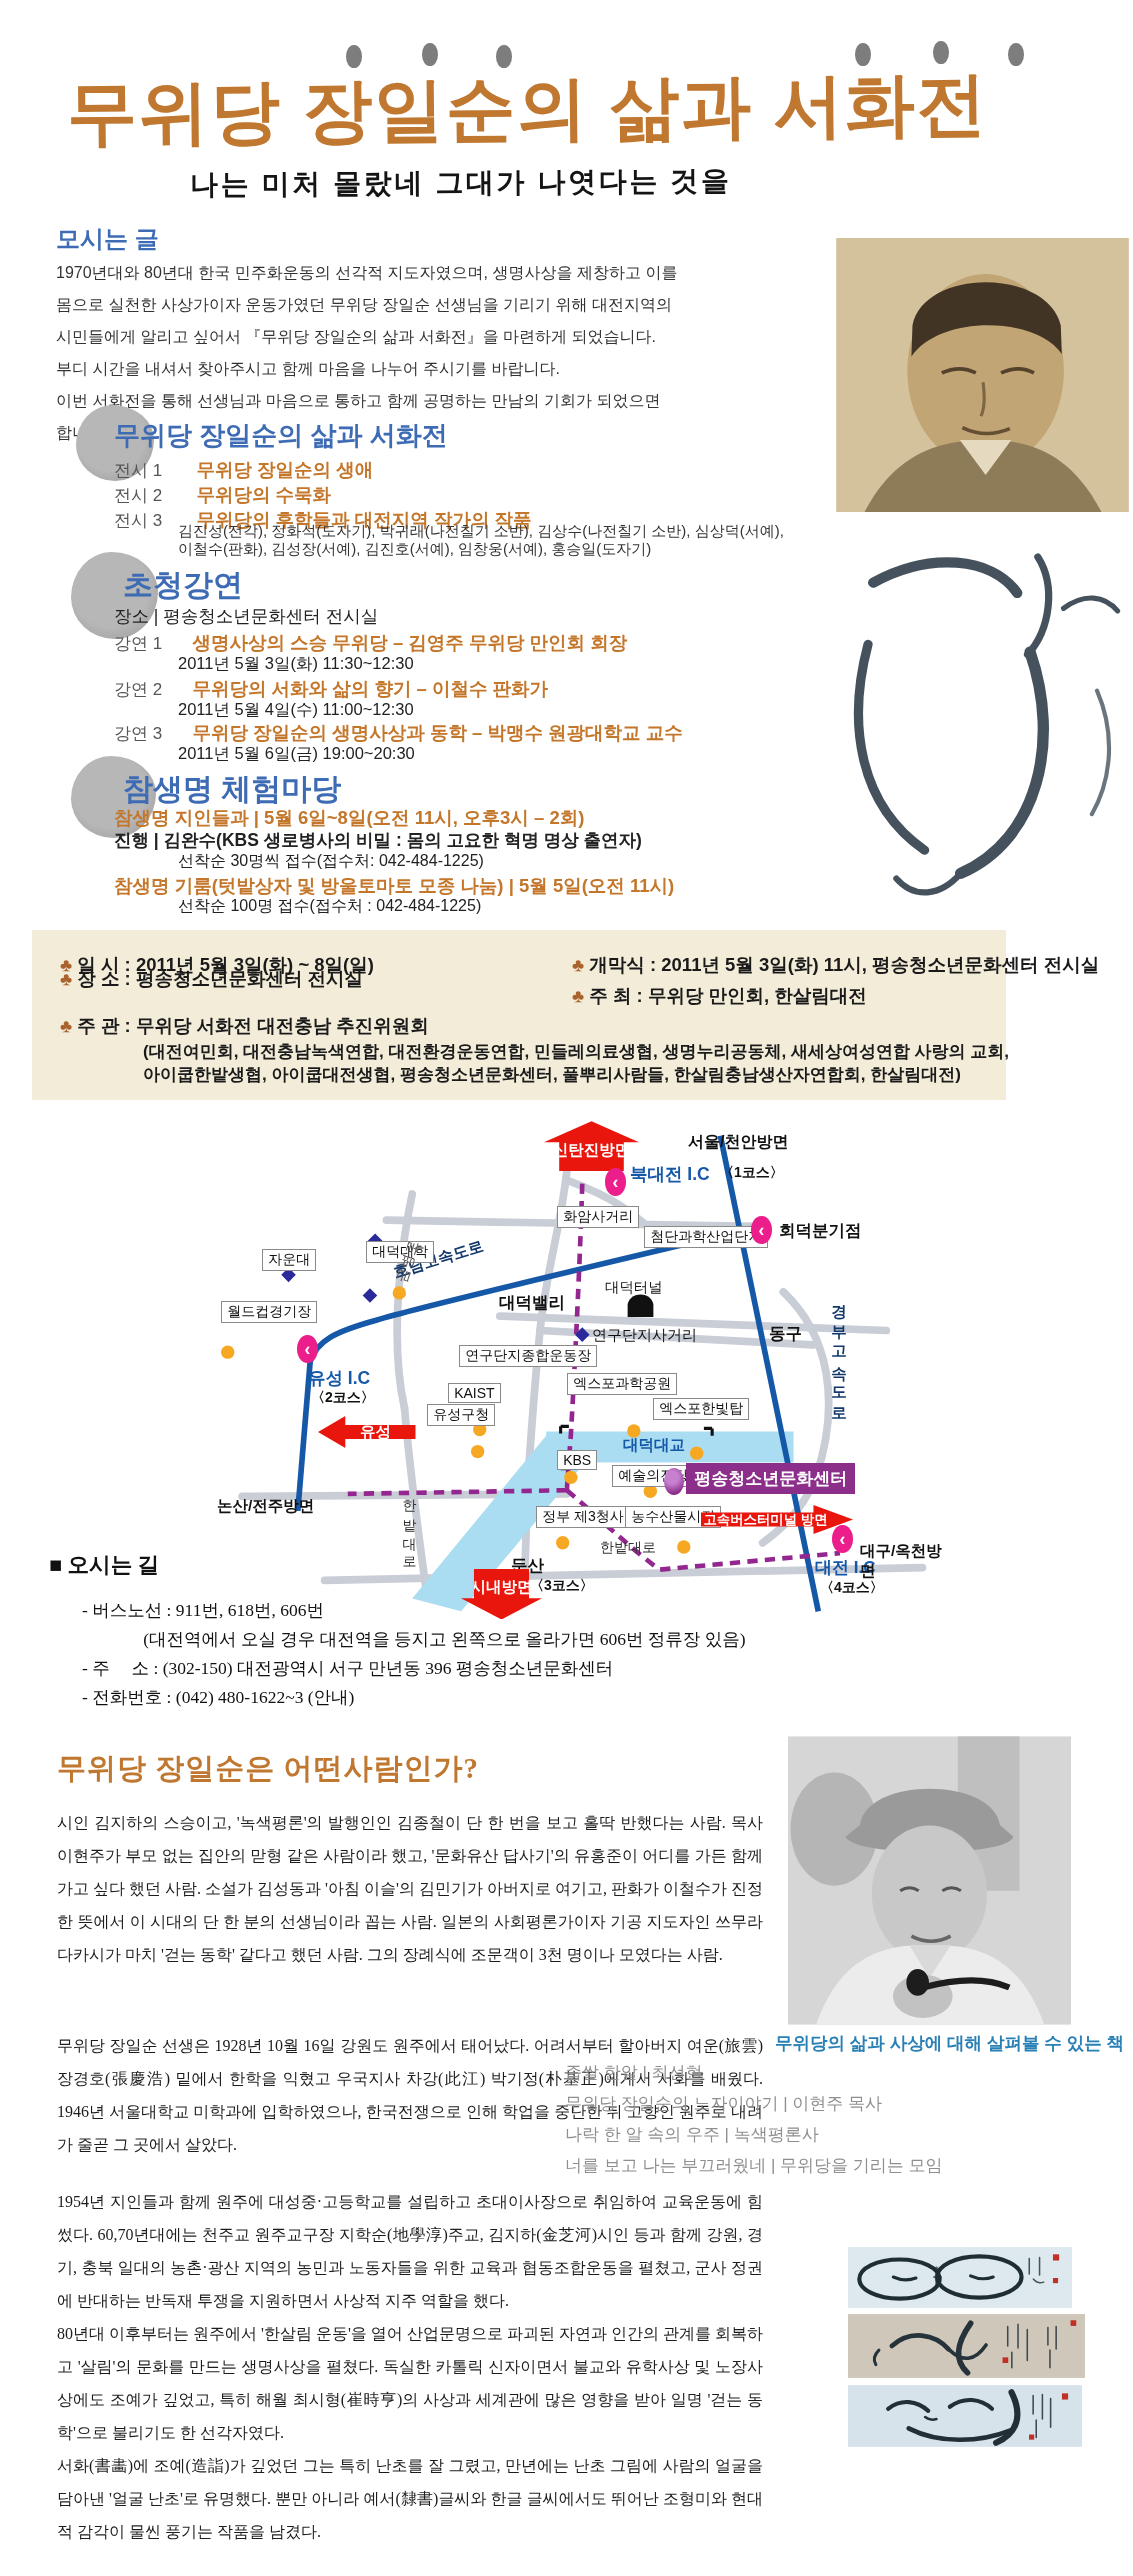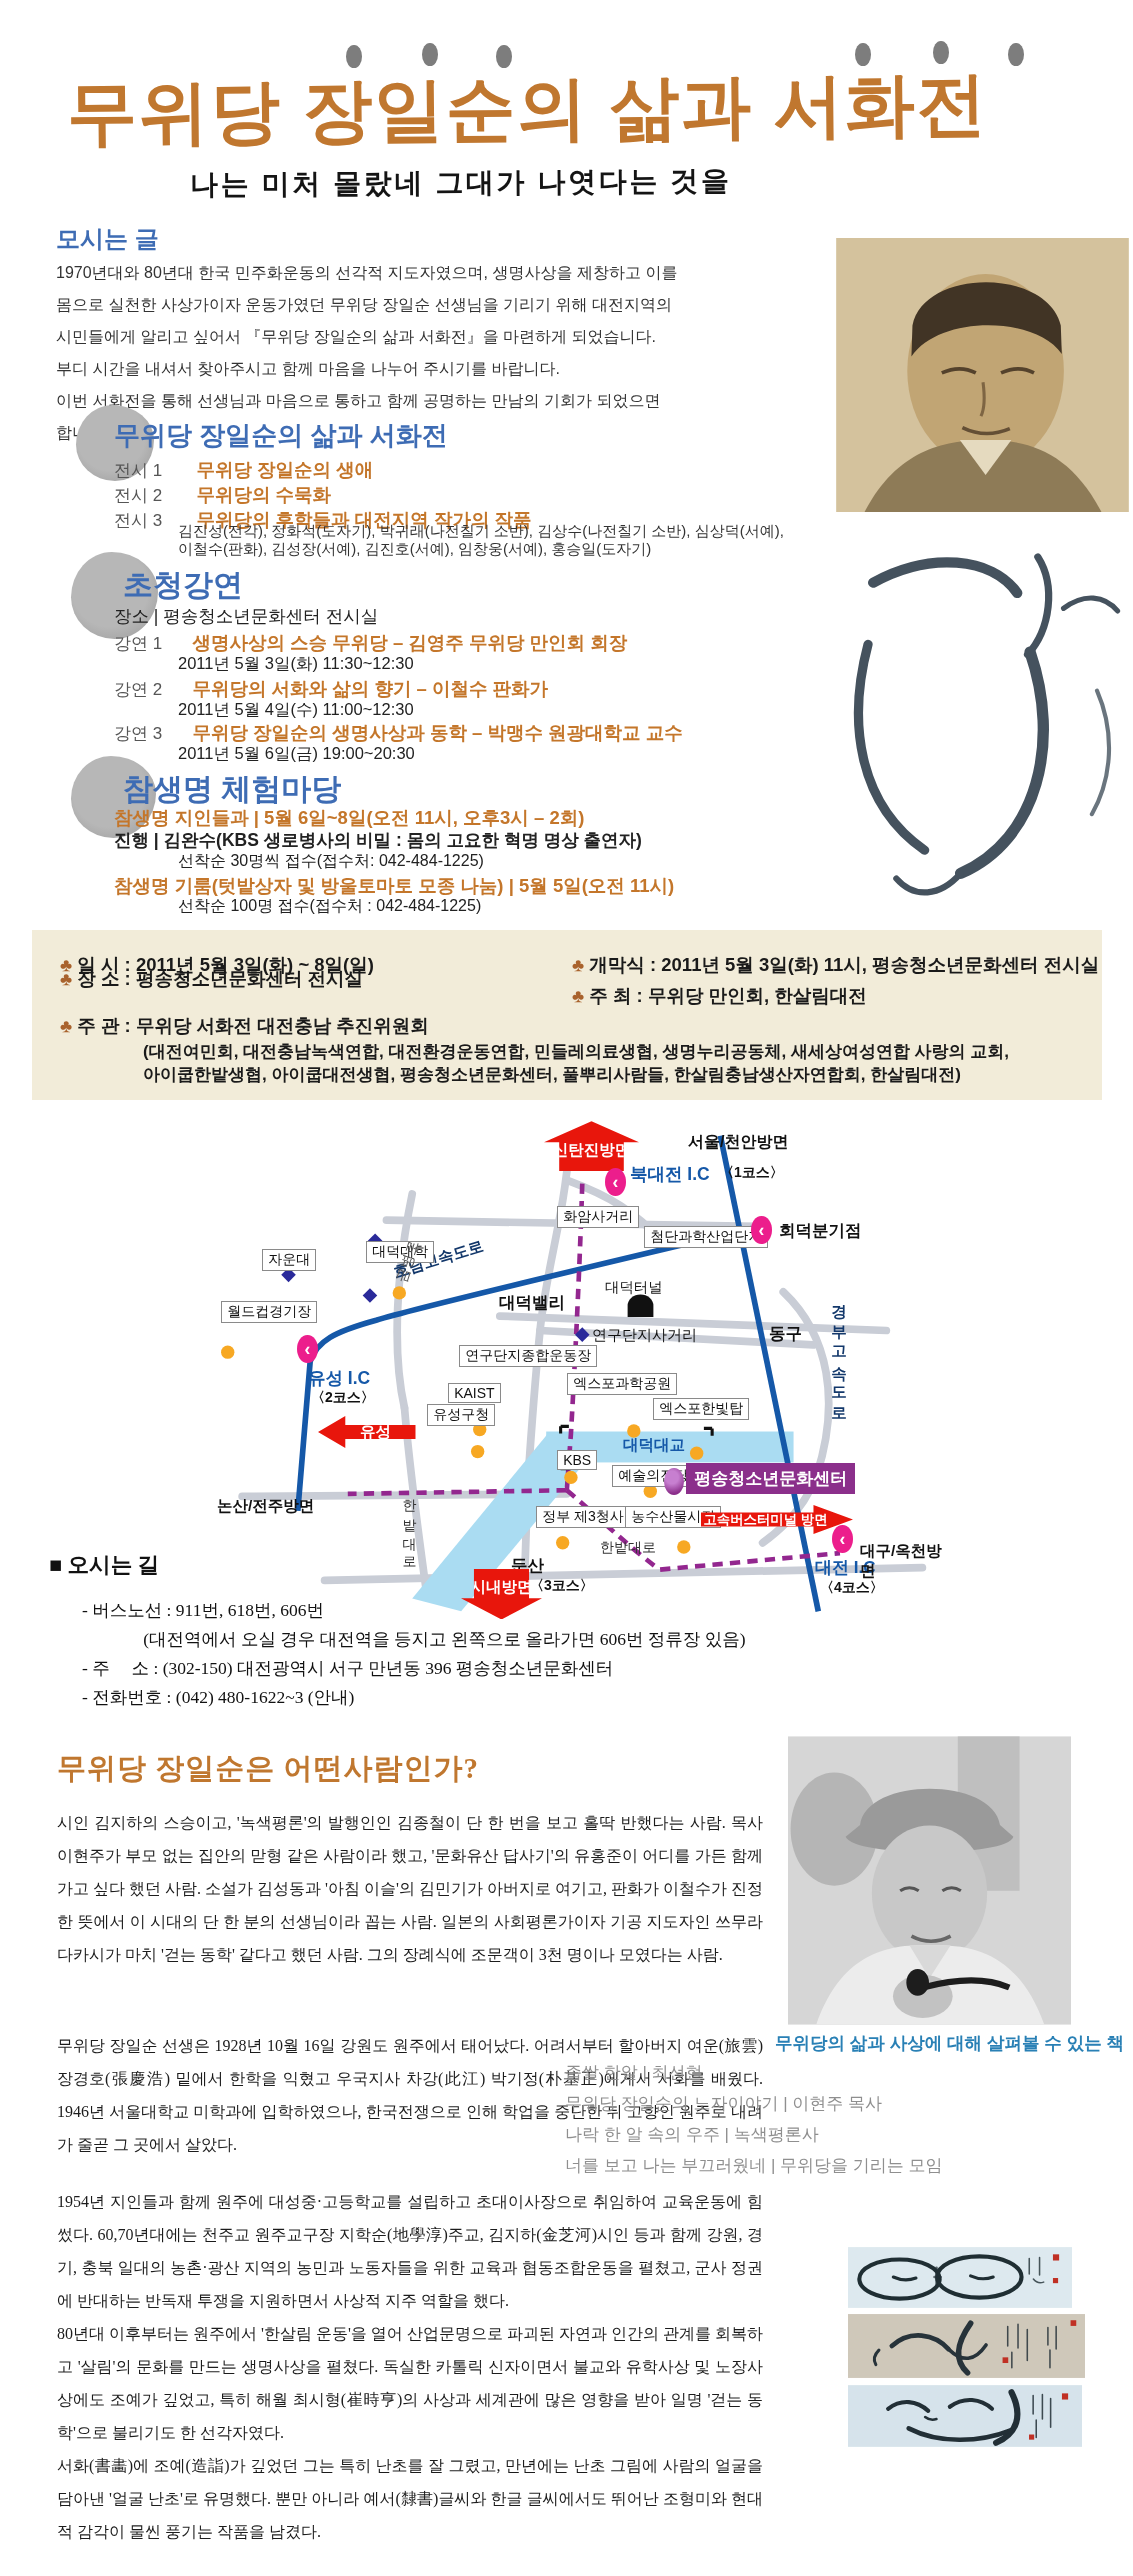--- a/index.html
+++ b/index.html
@@ -20,21 +20,21 @@
           background:radial-gradient(circle at 45% 42%, #b7b7b7 0 55%, #a6a6a6 78%, #989898 100%)}
   .body-line{font-size:16px;color:#333;line-height:32px;white-space:nowrap}
   .ex-label{color:#555;font-size:17px}
   .ex-title{color:#c4762a;font-weight:bold;font-size:18.5px}
   .date-line{font-size:16.5px;color:#222}
   .venue{font-size:17.5px;color:#222;font-weight:normal}
   .exp-orange{color:#c4762a;font-weight:bold;font-size:18.5px;white-space:nowrap}
   .exp-black{color:#222;font-size:17.5px;font-weight:bold;white-space:nowrap}
   .exp-sub{color:#222;font-size:16px;white-space:nowrap}
   
-  .infobox{position:absolute;left:32px;top:930px;width:1070px;height:170px;background:#f2ecd9}
+  .infobox{position:absolute;left:32px;top:930px;width:974px;height:170px;background:#f2ecd9}
   .irow{position:absolute;font-size:18.5px;font-weight:bold;color:#1a1a1a;white-space:nowrap}
   .iparen{position:absolute;font-size:17px;font-weight:600;color:#1a1a1a;white-space:nowrap}
   .club{color:#a9622c;margin-right:5.2px;font-weight:bold}
   
   .map{position:absolute;left:170px;top:1114px;width:907px;height:500px}
   .mbox{position:absolute;background:#fff;border:1px solid #8a8a8a;padding:1px 5.2px;font-size:14px;
         color:#111;white-space:nowrap;z-index:3}
   .mtext{position:absolute;font-size:15.5px;font-weight:bold;color:#111;white-space:nowrap;z-index:3}
   .mplain{position:absolute;font-size:14.4px;color:#111;white-space:nowrap;z-index:3}
   .mblue{position:absolute;font-size:17.5px;font-weight:bold;color:#1558a8;white-space:nowrap;z-index:3}

